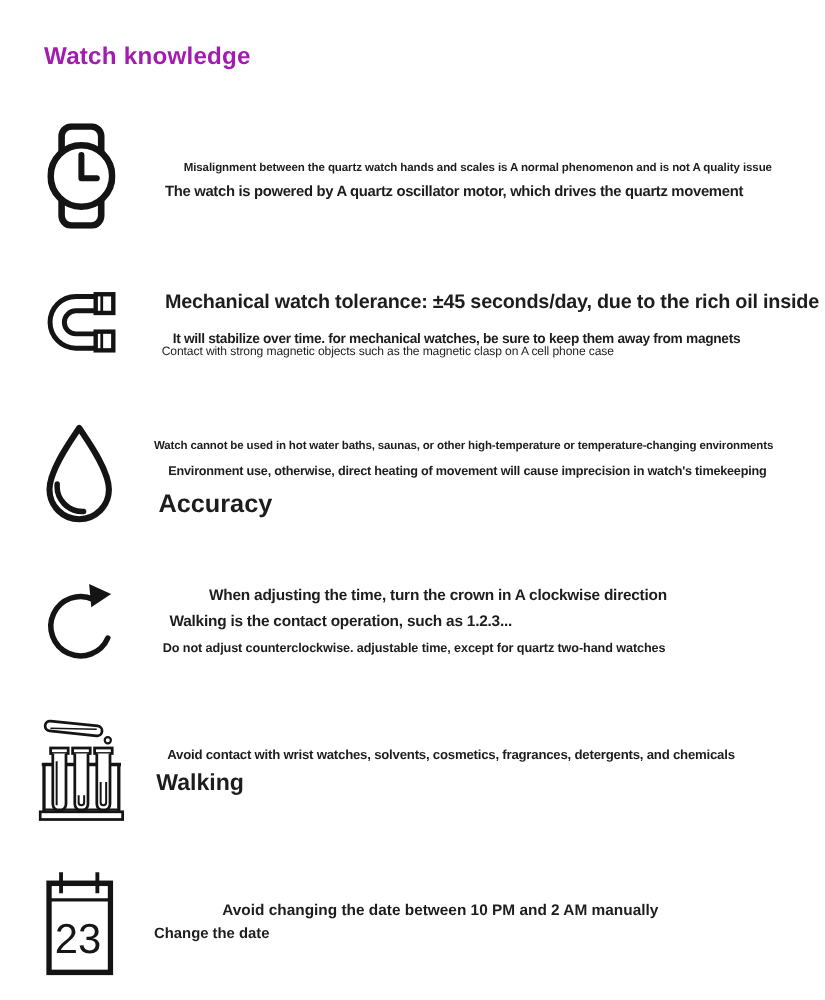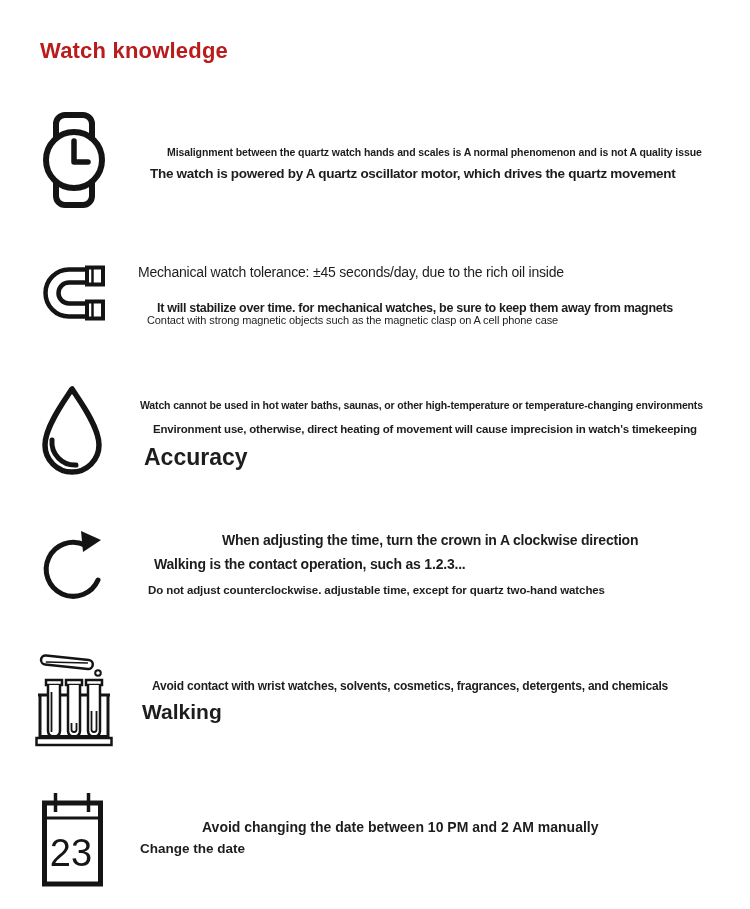--- a/index.html
+++ b/index.html
@@ -1,44 +1,44 @@
 <!DOCTYPE html>
 <html><head>
 <meta charset="utf-8">
 <style>
   html,body{margin:0;padding:0;background:#fff;}
   .page{
     position:relative;width:750px;height:909px;background:#fff;overflow:hidden;
     font-family:"Liberation Sans","DejaVu Sans",sans-serif;color:#1d1d1d;
   }
   .abs{position:absolute;white-space:nowrap;line-height:1.15;}
-  .page-title{left:40px;top:38px;font-size:22px;font-weight:700;color:#b91c1c;letter-spacing:.2px;}
+  .page-title{left:40px;top:38px;font-size:22px;font-weight:700;color:#a21caf;letter-spacing:.2px;}
 
   
   .icon{position:absolute;}
   .icon-watch{left:43px;top:112px;width:62px;height:96px;}
   .icon-magnet{left:42px;top:264px;width:64px;height:58px;}
   .icon-drop{left:38px;top:383px;width:68px;height:97px;}
   .icon-arrow{left:40px;top:523px;width:66px;height:88px;}
   .icon-tubes{left:35px;top:648px;width:78px;height:100px;}
   .icon-cal{left:42px;top:791px;width:61px;height:96px;}
 
   
   .s1l1{left:167px;top:146px;font-size:10.5px;font-weight:600;letter-spacing:-.1px;}
   .s1l2{left:150px;top:166px;font-size:13.5px;font-weight:700;letter-spacing:-.3px;}
 
-  .s2l1{left:138px;top:264px;font-size:14px;font-weight:400;letter-spacing:-.2px;}
+  .s2l1{left:150px;top:264px;font-size:18px;font-weight:700;letter-spacing:-.2px;}
   .s2l2{left:157px;top:289px;font-size:12.5px;font-weight:700;letter-spacing:-.3px;margin-top:12px;}
   .s2l3{left:147px;top:314px;font-size:11px;font-weight:400;letter-spacing:-.1px;}
 
   .s3l1{left:140px;top:399px;font-size:10.5px;font-weight:600;letter-spacing:-.15px;}
   .s3l2{left:153px;top:423px;font-size:11.5px;font-weight:700;letter-spacing:-.2px;text-align:right;}
   .s3l3{left:144px;top:444px;font-size:23px;font-weight:700;}
 
-  .s4l1{left:190px;top:532px;font-size:14px;font-weight:700;letter-spacing:-.2px;margin-left:32px;}
+  .s4l1{left:190px;top:532px;font-size:14px;font-weight:700;letter-spacing:-.2px;}
   .s4l2{left:154px;top:556px;font-size:14px;font-weight:700;letter-spacing:-.2px;}
   .s4l3{left:148px;top:584px;font-size:11.5px;font-weight:600;letter-spacing:-.1px;}
 
   .s5l1{left:152px;top:680px;font-size:12px;font-weight:700;letter-spacing:-.2px;}
   .s5l2{left:142px;top:700px;font-size:21px;font-weight:700;}
 
   .s6l1{left:202px;top:819px;font-size:14px;font-weight:700;}
   .s6l2{left:140px;top:841px;font-size:13.5px;font-weight:700;}
 
   svg .ink{stroke:#141414;}

